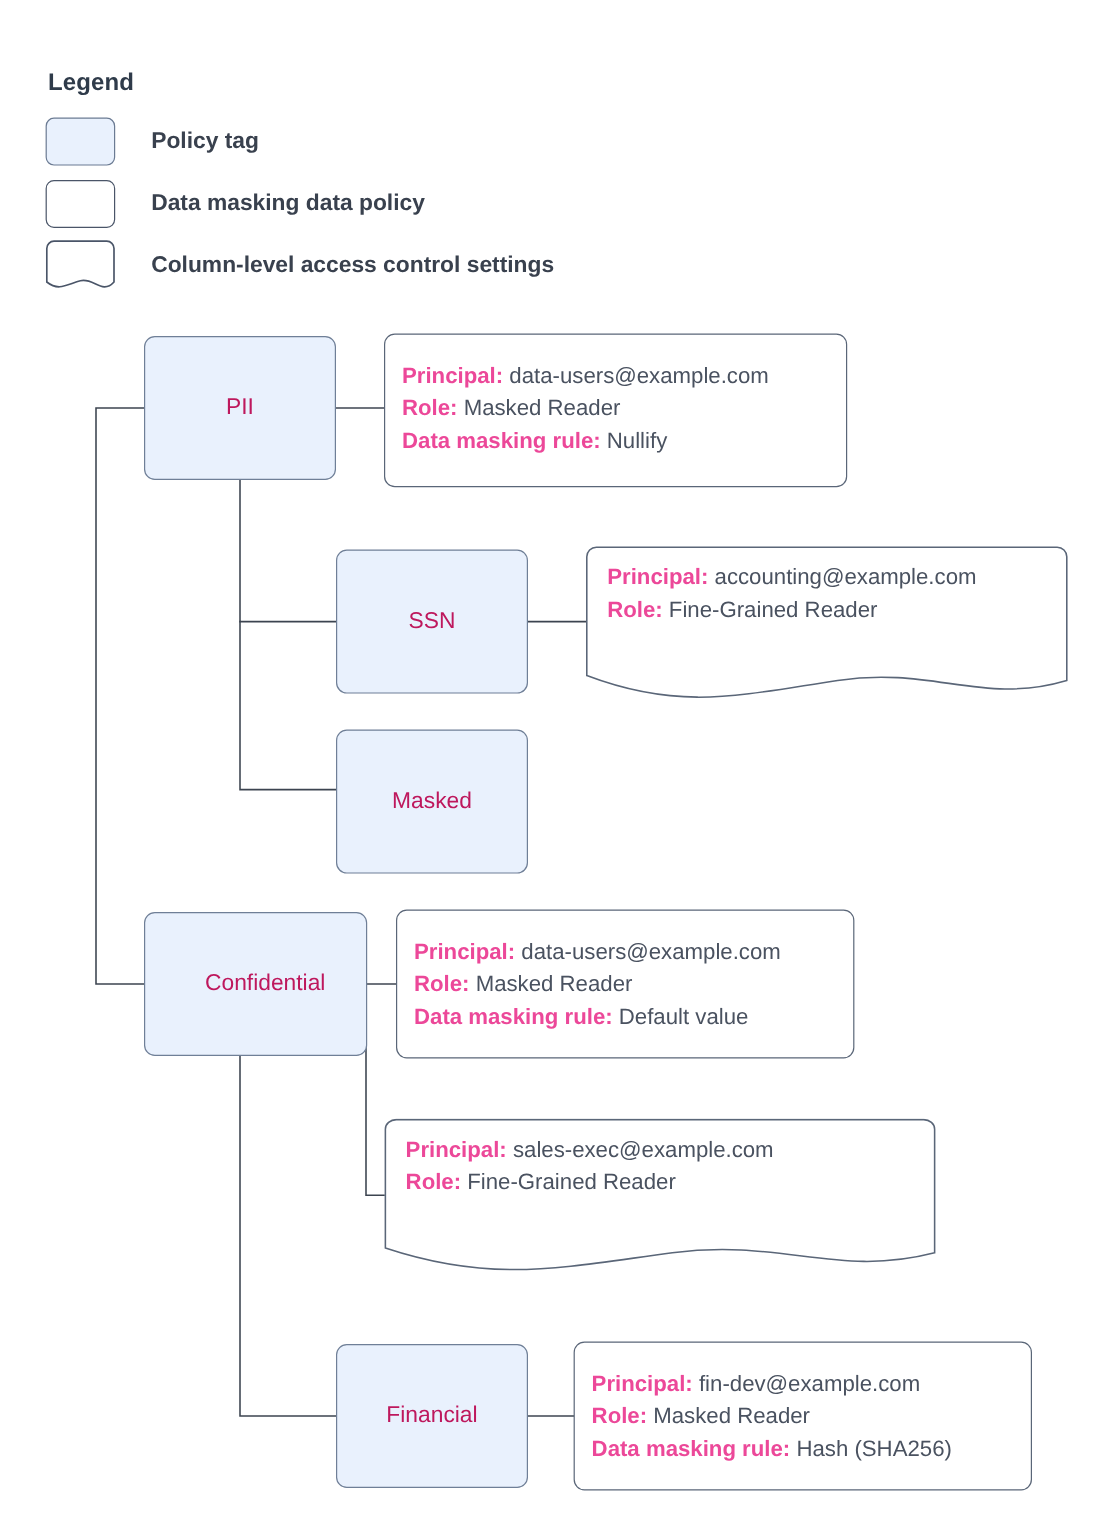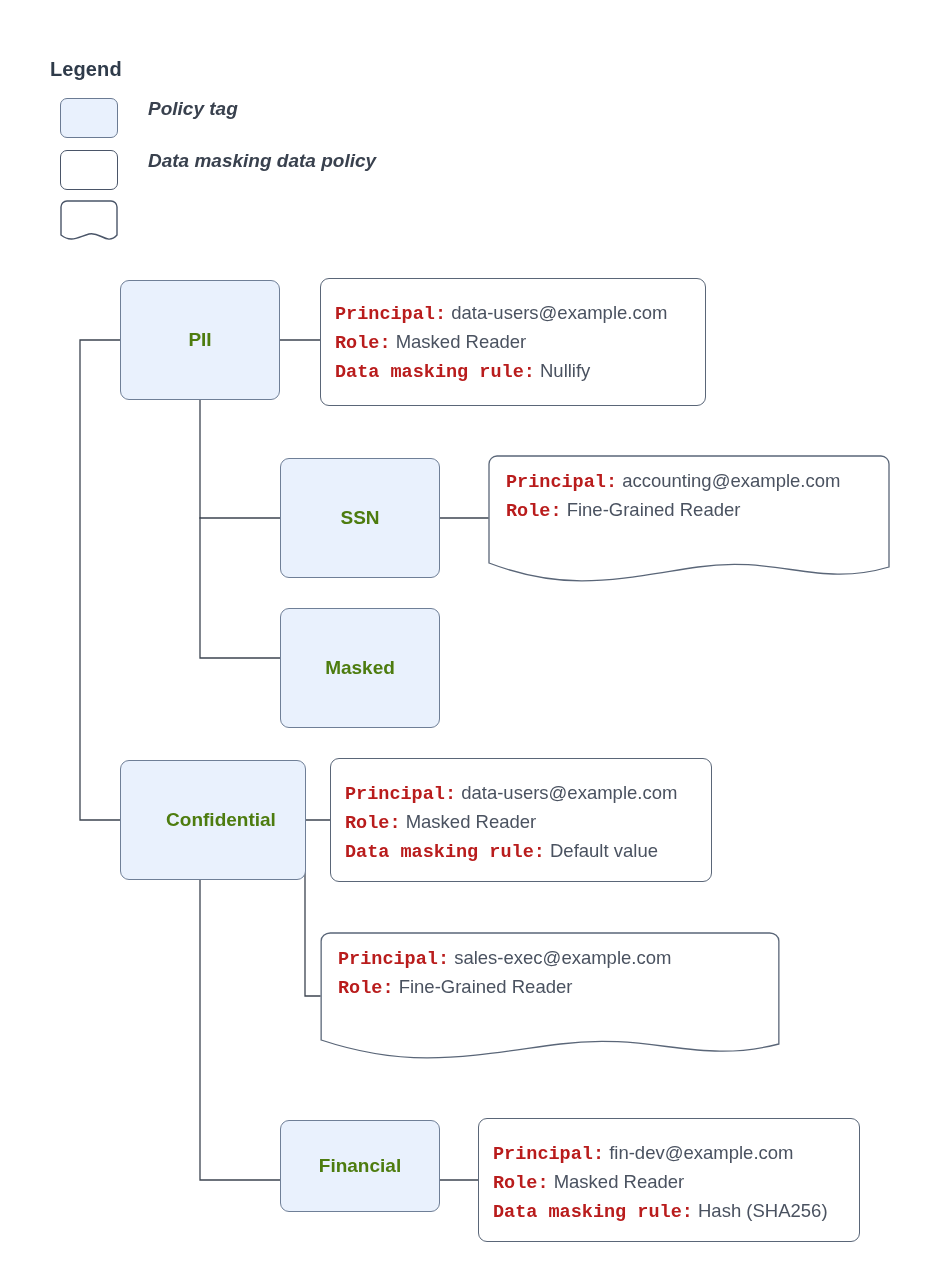--- a/index.html
+++ b/index.html
@@ -25,33 +25,32 @@
     left: 0;
     top: 0;
     width: 930px;
     height: 1280px;
     pointer-events: none;
   }
 
   
   .legend-title {
     position: absolute;
-    left: 50px;
+    left: 40px;
     top: 58px;
     font-size: 20px;
     font-weight: bold;
     color: #2f3b4a;
     letter-spacing: 0.1px;
   }
   .legend-row {
     position: absolute;
-    left: 60px;
+    left: 38px;
     display: flex;
-    align-items: flex-start;
-    font-style: italic;
+    align-items: center;
   }
   .legend-row.r1 { top: 98px; }
   .legend-row.r2 { top: 150px; }
   .legend-row.r3 { top: 200px; }
   .legend-swatch {
     width: 58px;
     height: 40px;
     border: 1.4px solid #4a5568;
     border-radius: 7px;
     background: #ffffff;
@@ -82,22 +81,22 @@
   .tag-node {
     position: absolute;
     background: #e9f1fd;
     border: 1.3px solid #6f7f97;
     border-radius: 9px;
     box-sizing: border-box;
     display: flex;
     align-items: center;
     justify-content: center;
     font-size: 19px;
-    font-weight: bold;
-    color: #4d7c0f;
+    font-weight: normal;
+    color: #be185d;
   }
 
   
   .detail-box {
     position: absolute;
     background: #ffffff;
     border: 1.3px solid #5a6678;
     border-radius: 9px;
     box-sizing: border-box;
     padding: 20px 0 0 14px;
@@ -119,22 +118,21 @@
     padding: 12px 0 0 18px;
   }
   .detail-line {
     font-size: 18.5px;
     line-height: 27px;
     color: #4a5260;
     white-space: nowrap;
   }
   .detail-line b {
     font-weight: bold;
-    color: #b91c1c;
-    font-family: Liberation Mono, monospace;
+    color: #ec4899;
   }
 </style>
 </head>
 <body>
 
 <div id="canvas">
 
   <svg id="wires" viewBox="0 0 930 1280" xmlns="http://www.w3.org/2000/svg">
     <g fill="none" stroke="#3c4450" stroke-width="1.3" stroke-linecap="square">
 
@@ -171,39 +169,40 @@
 
   <div class="legend-row r3">
     <div class="legend-swatch wavy">
       <svg width="58" height="44" viewBox="0 0 58 44" xmlns="http://www.w3.org/2000/svg">
         <path d="M7 1 H51 A6 6 0 0 1 57 7 V35
                  C47 46 40 31 29 34
                  C18 37 11 43 1 35
                  V7 A6 6 0 0 1 7 1 Z" fill="#ffffff" stroke="#4a5568" stroke-width="1.4"></path>
       </svg>
     </div>
+    <div class="legend-label">Column-level access control settings</div>
   </div>
 
   <div class="tag-node" style="left:120px; top:280px; width:160px; height:120px;">
     <span>PII</span>
   </div>
 
   <div class="tag-node" style="left:280px; top:458px; width:160px; height:120px;">
     <span>SSN</span>
   </div>
 
   <div class="tag-node" style="left:280px; top:608px; width:160px; height:120px;">
     <span>Masked</span>
   </div>
 
   <div class="tag-node" style="left:120px; top:760px; width:186px; height:120px;padding-left:16px;">
     <span>Confidential</span>
   </div>
 
-  <div class="tag-node" style="left:280px; top:1120px; width:160px; height:92px;">
+  <div class="tag-node" style="left:280px; top:1120px; width:160px; height:120px;">
     <span>Financial</span>
   </div>
 
   <div class="detail-box" style="left:320px; top:278px; width:386px; height:128px;">
     <div class="detail-line">
       <b>Principal:</b>
       <span>data-users@example.com</span>
     </div>
     <div class="detail-line">
       <b>Role:</b>

